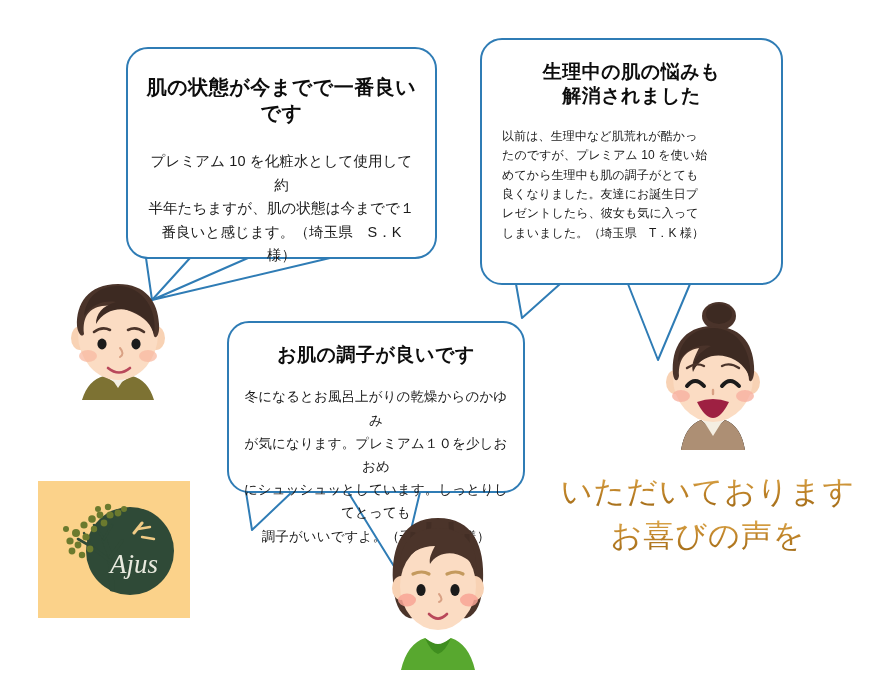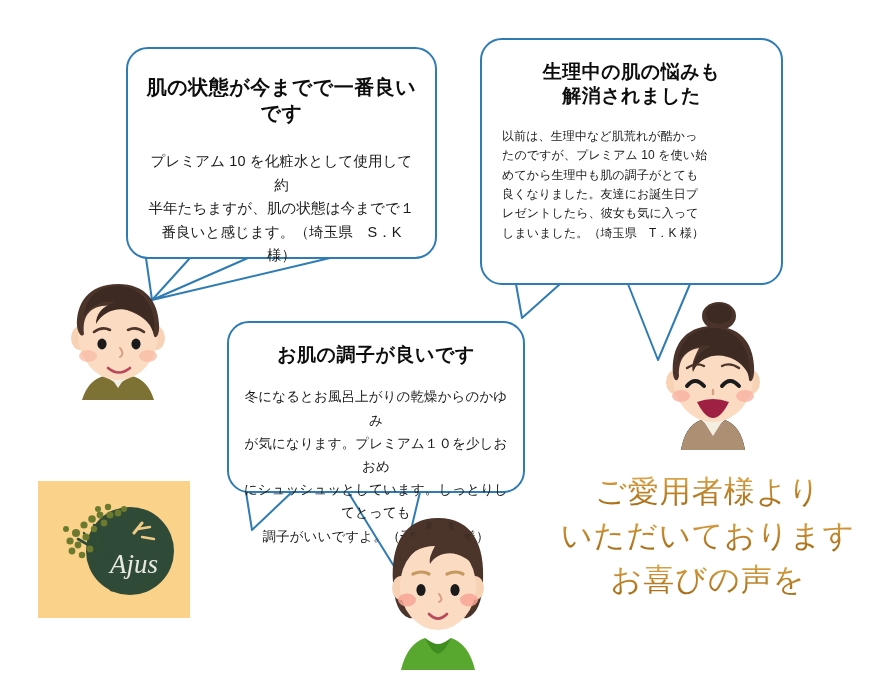--- a/index.html
+++ b/index.html
@@ -71,21 +71,21 @@
 
   
   #bubble-3 {
     left: 227px;
     top: 321px;
     width: 298px;
     height: 172px;
     padding: 14px 14px 0 14px;
   }
   #bubble-3 .bubble-title { font-size: 19px; margin: 6px 0 0 0; }
-  #bubble-3 .bubble-body  { font-size: 13.5px; margin-top: 18px; line-height: 1.72; font-family: Liberation Serif, serif; }
+  #bubble-3 .bubble-body  { font-size: 13.5px; margin-top: 18px; line-height: 1.72; }
 
   
   #tails {
     position: absolute;
     left: 0; top: 0;
     width: 876px;
     height: 677px;
     z-index: 4;
     pointer-events: none;
   }
@@ -332,18 +332,17 @@
           <circle cx="60" cy="28" r="3"></circle>
         <circle cx="70" cy="26" r="3.2"></circle>
           <circle cx="86" cy="28" r="3"></circle>
       </g>
 
       <text x="96" y="92" font-family="Liberation Serif, serif" font-size="27" font-style="italic" fill="#e9eadf" text-anchor="middle">Ajus</text>
     </svg>
   </div>
 
   <div id="headline">
-    <span class="hl-line">ご愛用者様より</span>
     <span class="hl-line">いただいております</span>
     <span class="hl-line">お喜びの声を</span>
   </div>
 
 </div>
 
 </body></html>

